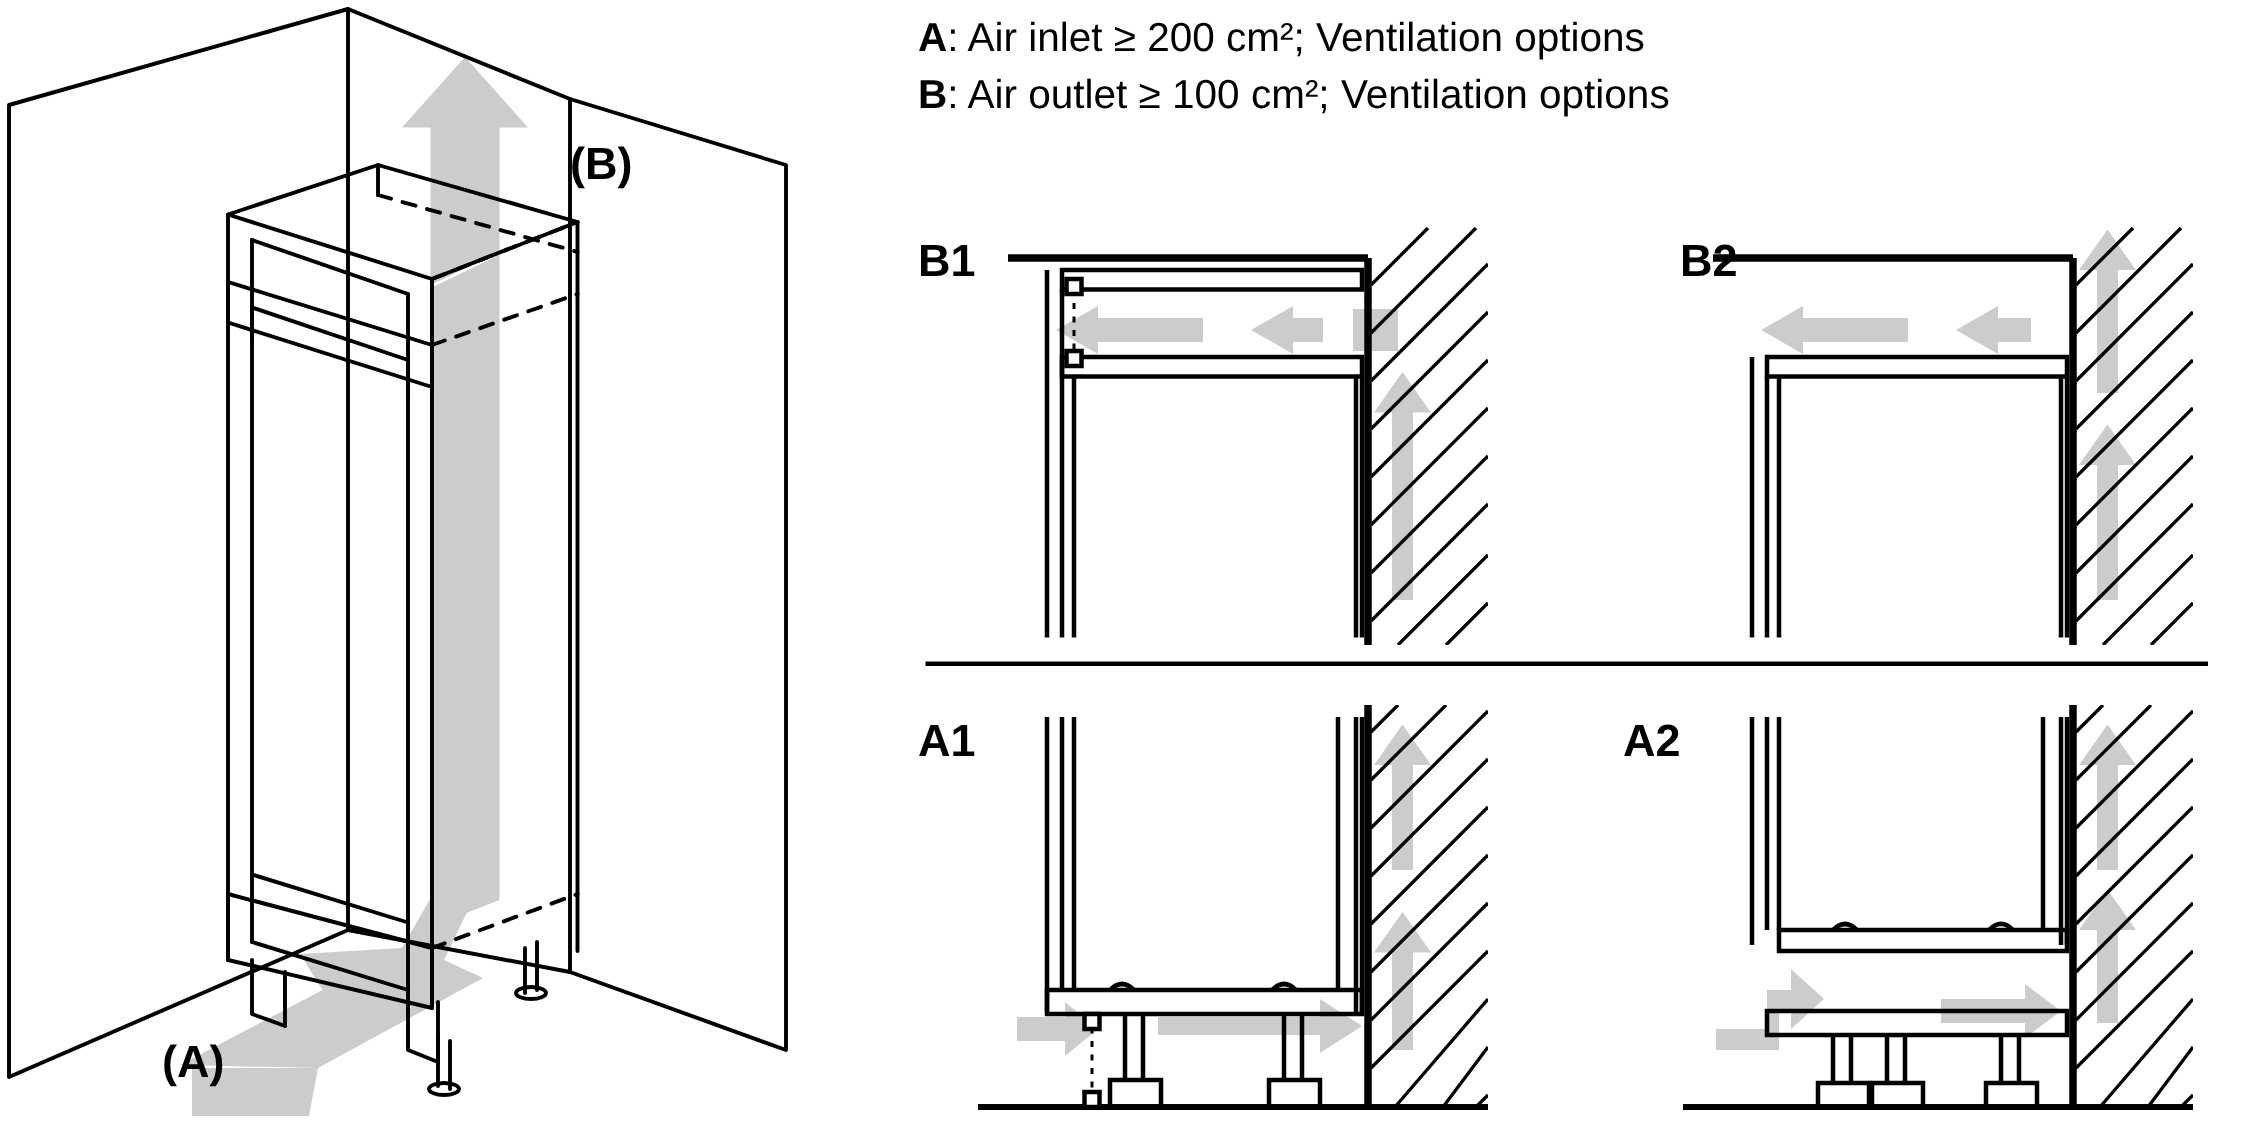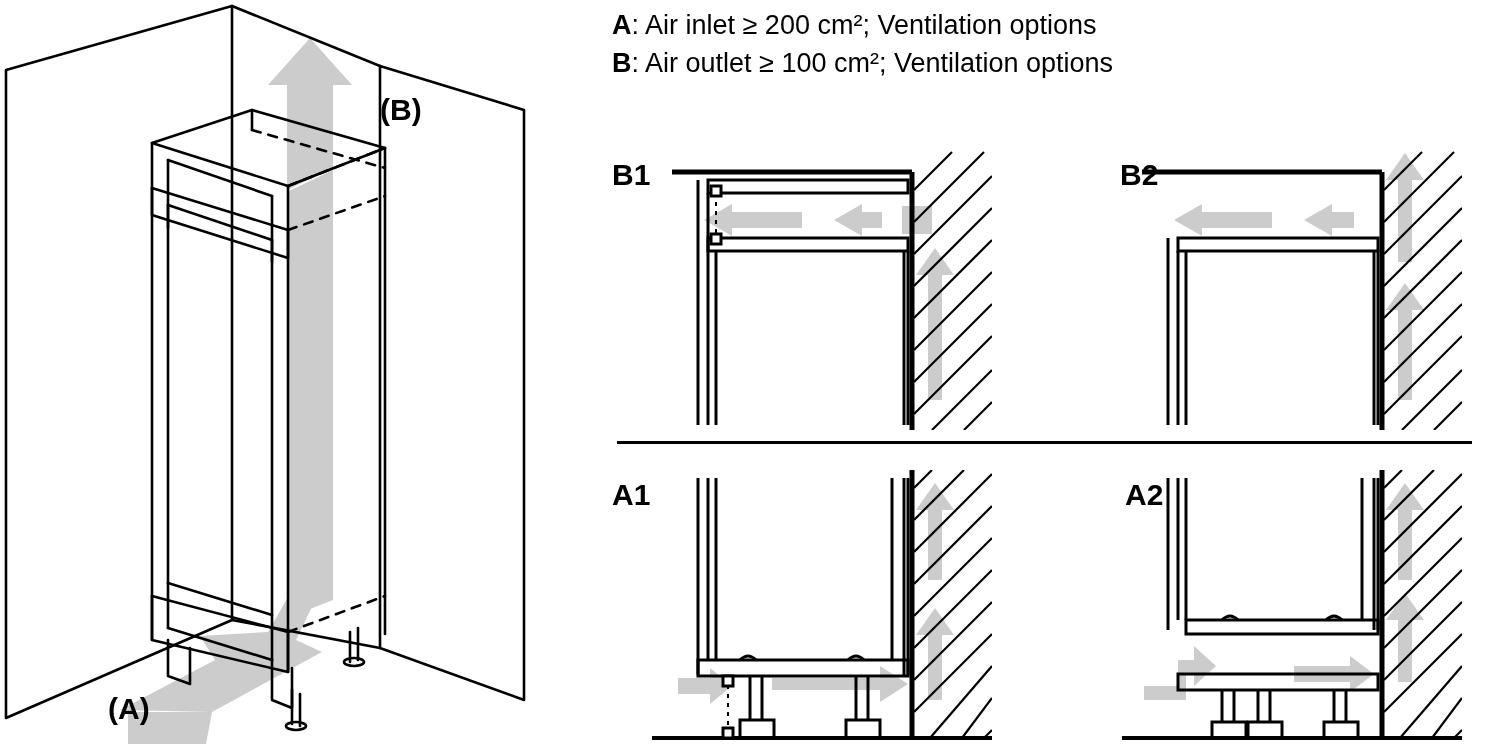--- a/index.html
+++ b/index.html
@@ -269,21 +269,21 @@
         <g stroke-dasharray="4 5" stroke-width="2">
           <path d="M116,206 L116,262"></path>
         </g>
         <rect x="111" y="206" width="10" height="10" fill="#fff"></rect>
         <rect x="111" y="258" width="10" height="10" fill="#fff"></rect>
       </g>
     </svg>
   </div>
 
   <div class="abs" style="left:1082px; top:470px;">
-    <div class="panel-label" style="left:0; top:8px;margin-left:43px;">A2</div>
+    <div class="panel-label" style="left:0; top:8px;">A2</div>
     <svg width="380" height="280" viewBox="0 0 380 280">
       <g fill="#cccccc" stroke="none">
 
         <polygon points="316,110 330,110 330,40 342,40 323,13 304,40 316,40"></polygon>
 
         <polygon points="316,212 330,212 330,150 342,150 323,123 304,150 316,150"></polygon>
 
         <polygon points="212,196 268,196 268,186 292,204 268,222 268,212 212,212"></polygon>
 
         <polygon points="62,216 96,216 96,190 112,190 112,176 134,196 112,216 112,204 104,204 104,230 62,230"></polygon>

